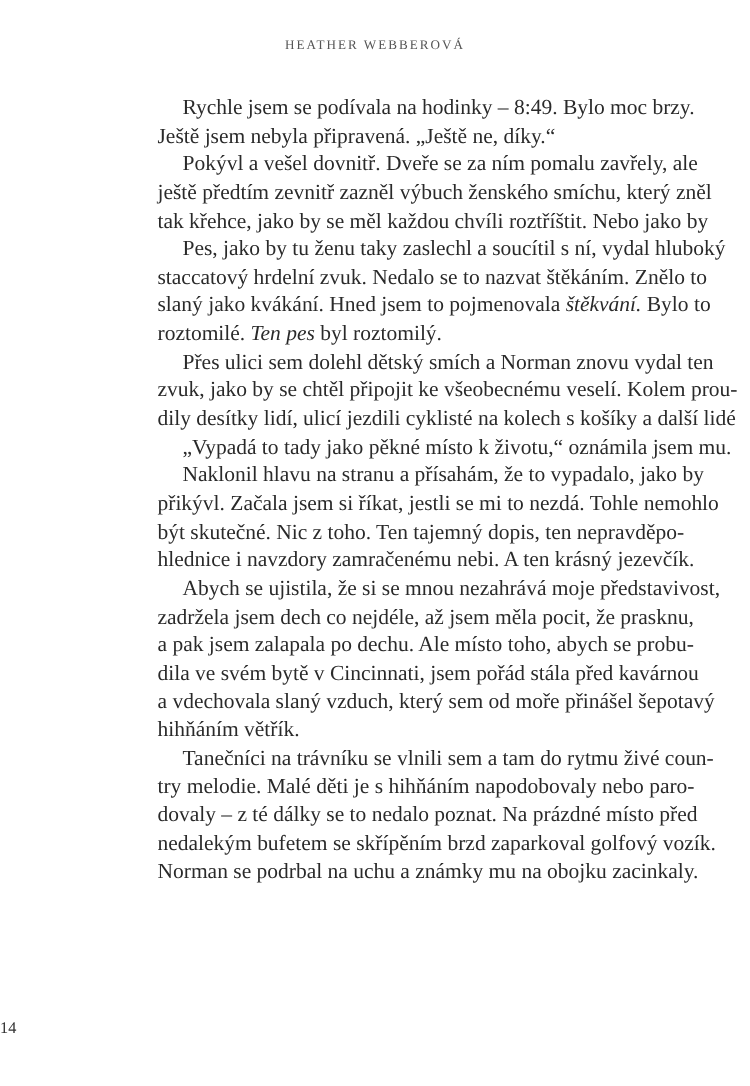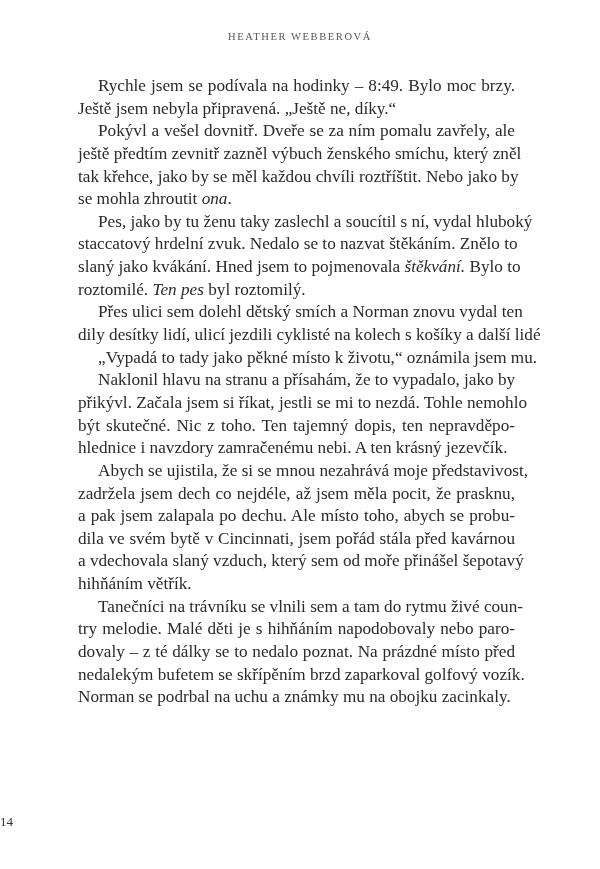--- a/index.html
+++ b/index.html
@@ -32,20 +32,21 @@
       width: 437px;
     }
     .line {
       display: block;
       height: 22.65px;
       line-height: 22.65px;
       font-size: 17.2px;
       white-space: nowrap;
       text-align: justify;
       text-align-last: justify;
+      margin-left: 48px;
     }
     .line.indent {
       text-indent: 20px;
     }
     .line.last {
       text-align-last: left;
     }
     .line em {
       font-style: italic;
     }
@@ -68,33 +69,33 @@
 
   <div>
     <span class="line indent">Rychle jsem se podívala na hodinky – 8:49. Bylo moc brzy.</span>
     <span class="line last">Ještě jsem nebyla připravená. „Ještě ne, díky.“</span>
   </div>
 
   <div>
     <span class="line indent">Pokývl a vešel dovnitř. Dveře se za ním pomalu zavřely, ale</span>
     <span class="line">ještě předtím zevnitř zazněl výbuch ženského smíchu, který zněl</span>
     <span class="line">tak křehce, jako by se měl každou chvíli roztříštit. Nebo jako by</span>
-    <span class="line last"><span>se mohla zhroutit </span><em>ona</em><span>.</span></span>
   </div>
 
   <div>
     <span class="line indent">Pes, jako by tu ženu taky zaslechl a soucítil s ní, vydal hluboký</span>
     <span class="line">staccatový hrdelní zvuk. Nedalo se to nazvat štěkáním. Znělo to</span>
     <span class="line"><span>slaný jako kvákání. Hned jsem to pojmenovala </span><em>štěkvání.</em><span> Bylo to</span></span>
     <span class="line last"><span>roztomilé. </span><em>Ten pes</em><span> byl roztomilý.</span></span>
   </div>
 
 
   <div>
     <span class="line indent">Přes ulici sem dolehl dětský smích a Norman znovu vydal ten</span>
+    <span class="line">zvuk, jako by se chtěl připojit ke všeobecnému veselí. Kolem prou-</span>
     <span class="line">dily desítky lidí, ulicí jezdili cyklisté na kolech s košíky a další lidé</span>
   </div>
 
   <div>
     <span class="line indent last">„Vypadá to tady jako pěkné místo k životu,“ oznámila jsem mu.</span>
   </div>
 
   <div>
     <span class="line indent">Naklonil hlavu na stranu a přísahám, že to vypadalo, jako by</span>
     <span class="line">přikývl. Začala jsem si říkat, jestli se mi to nezdá. Tohle nemohlo</span>

